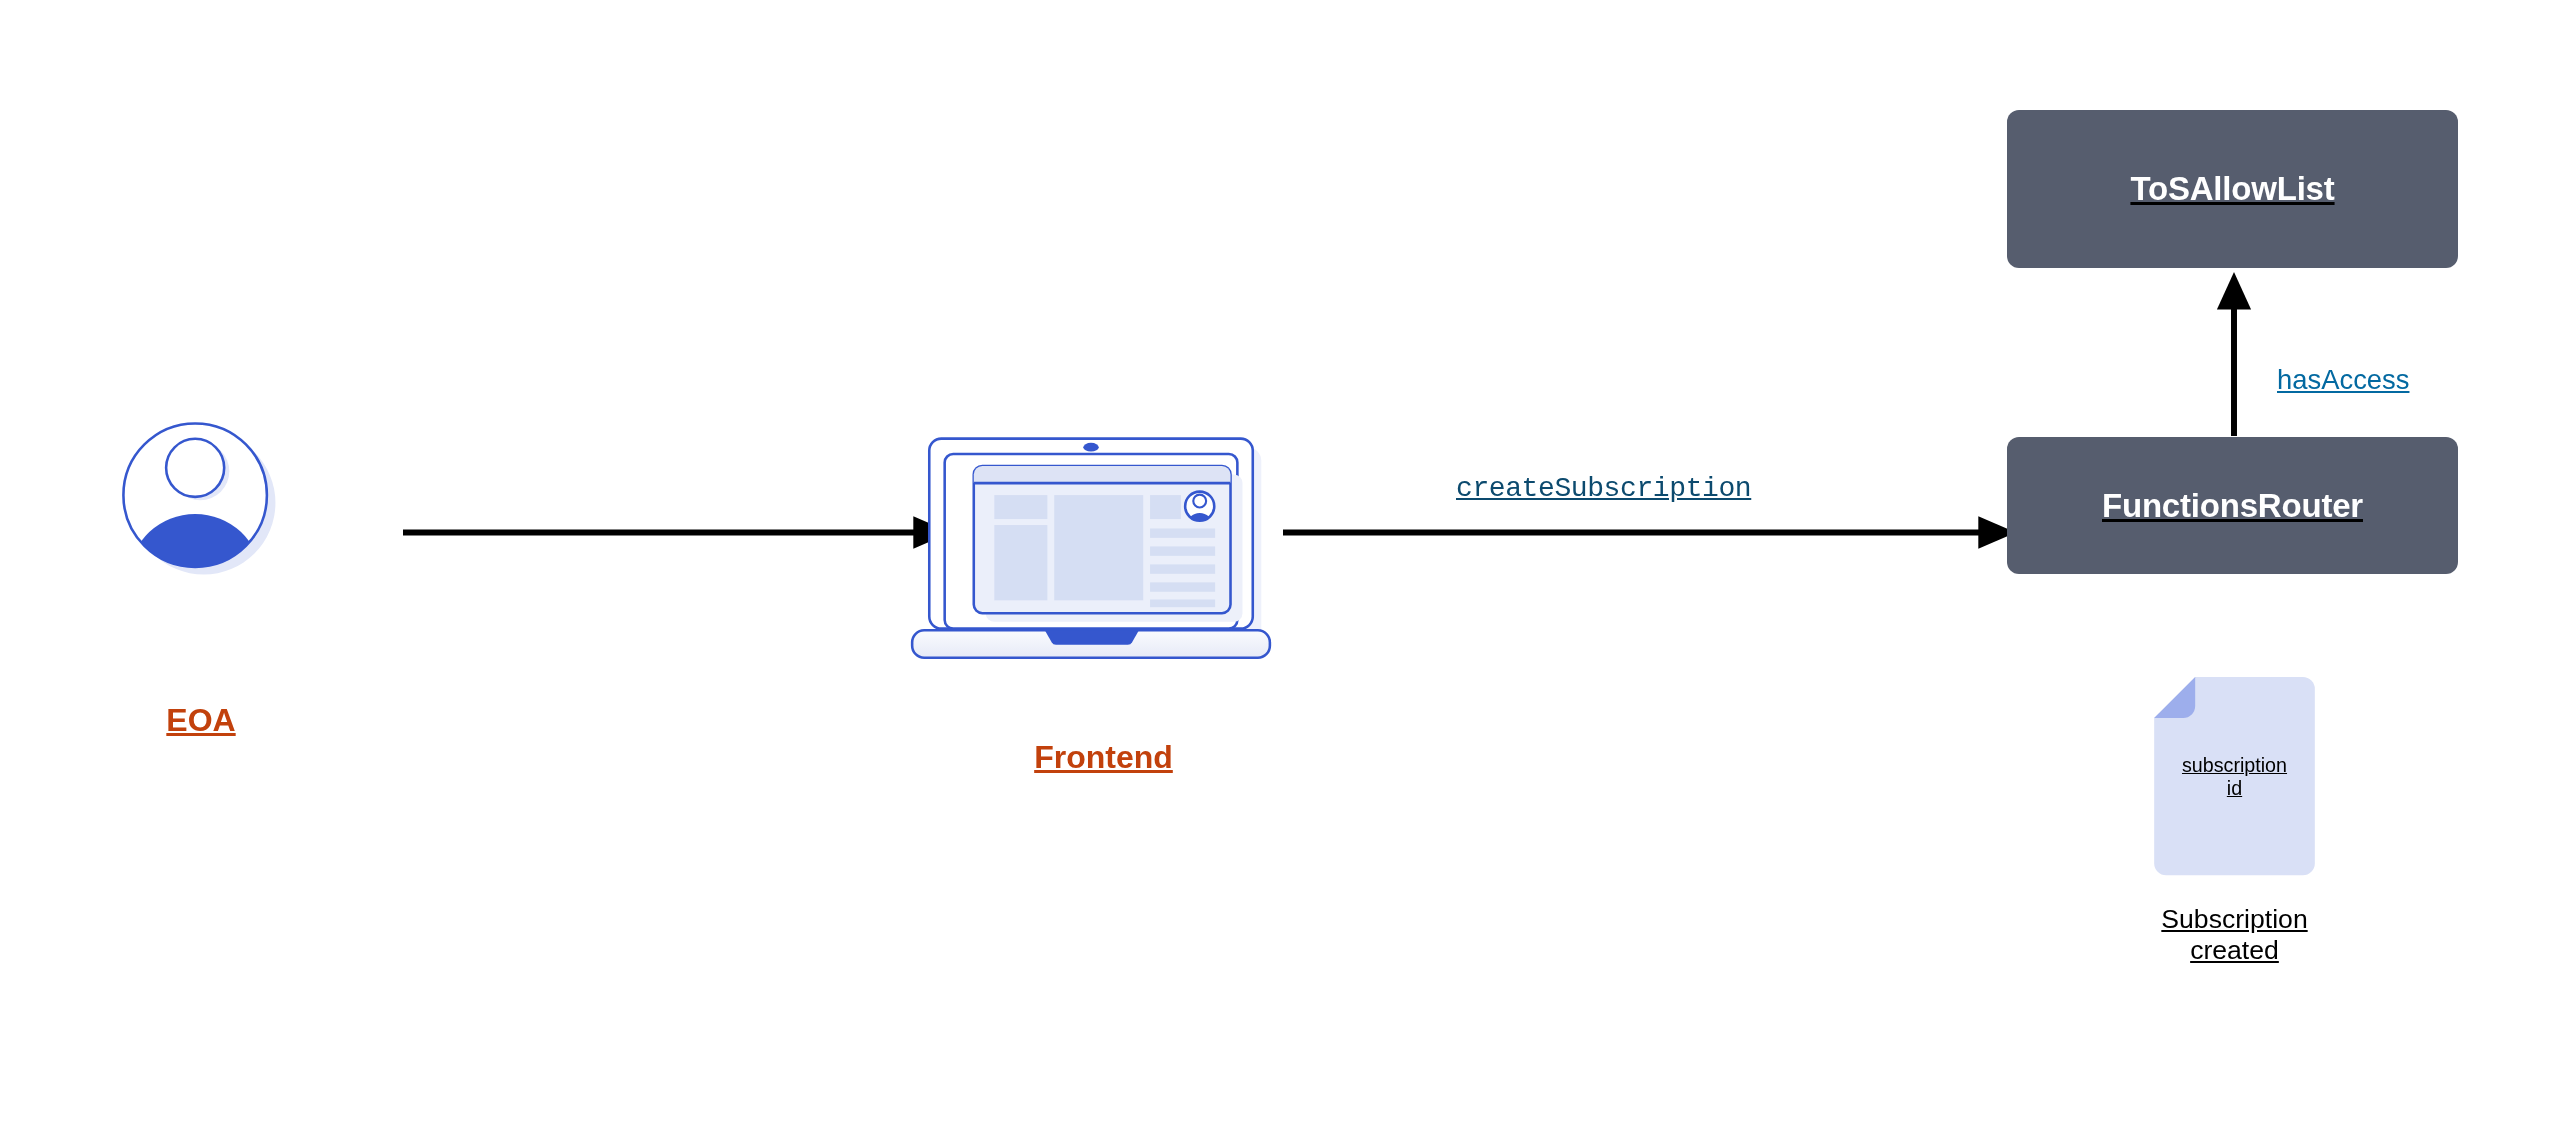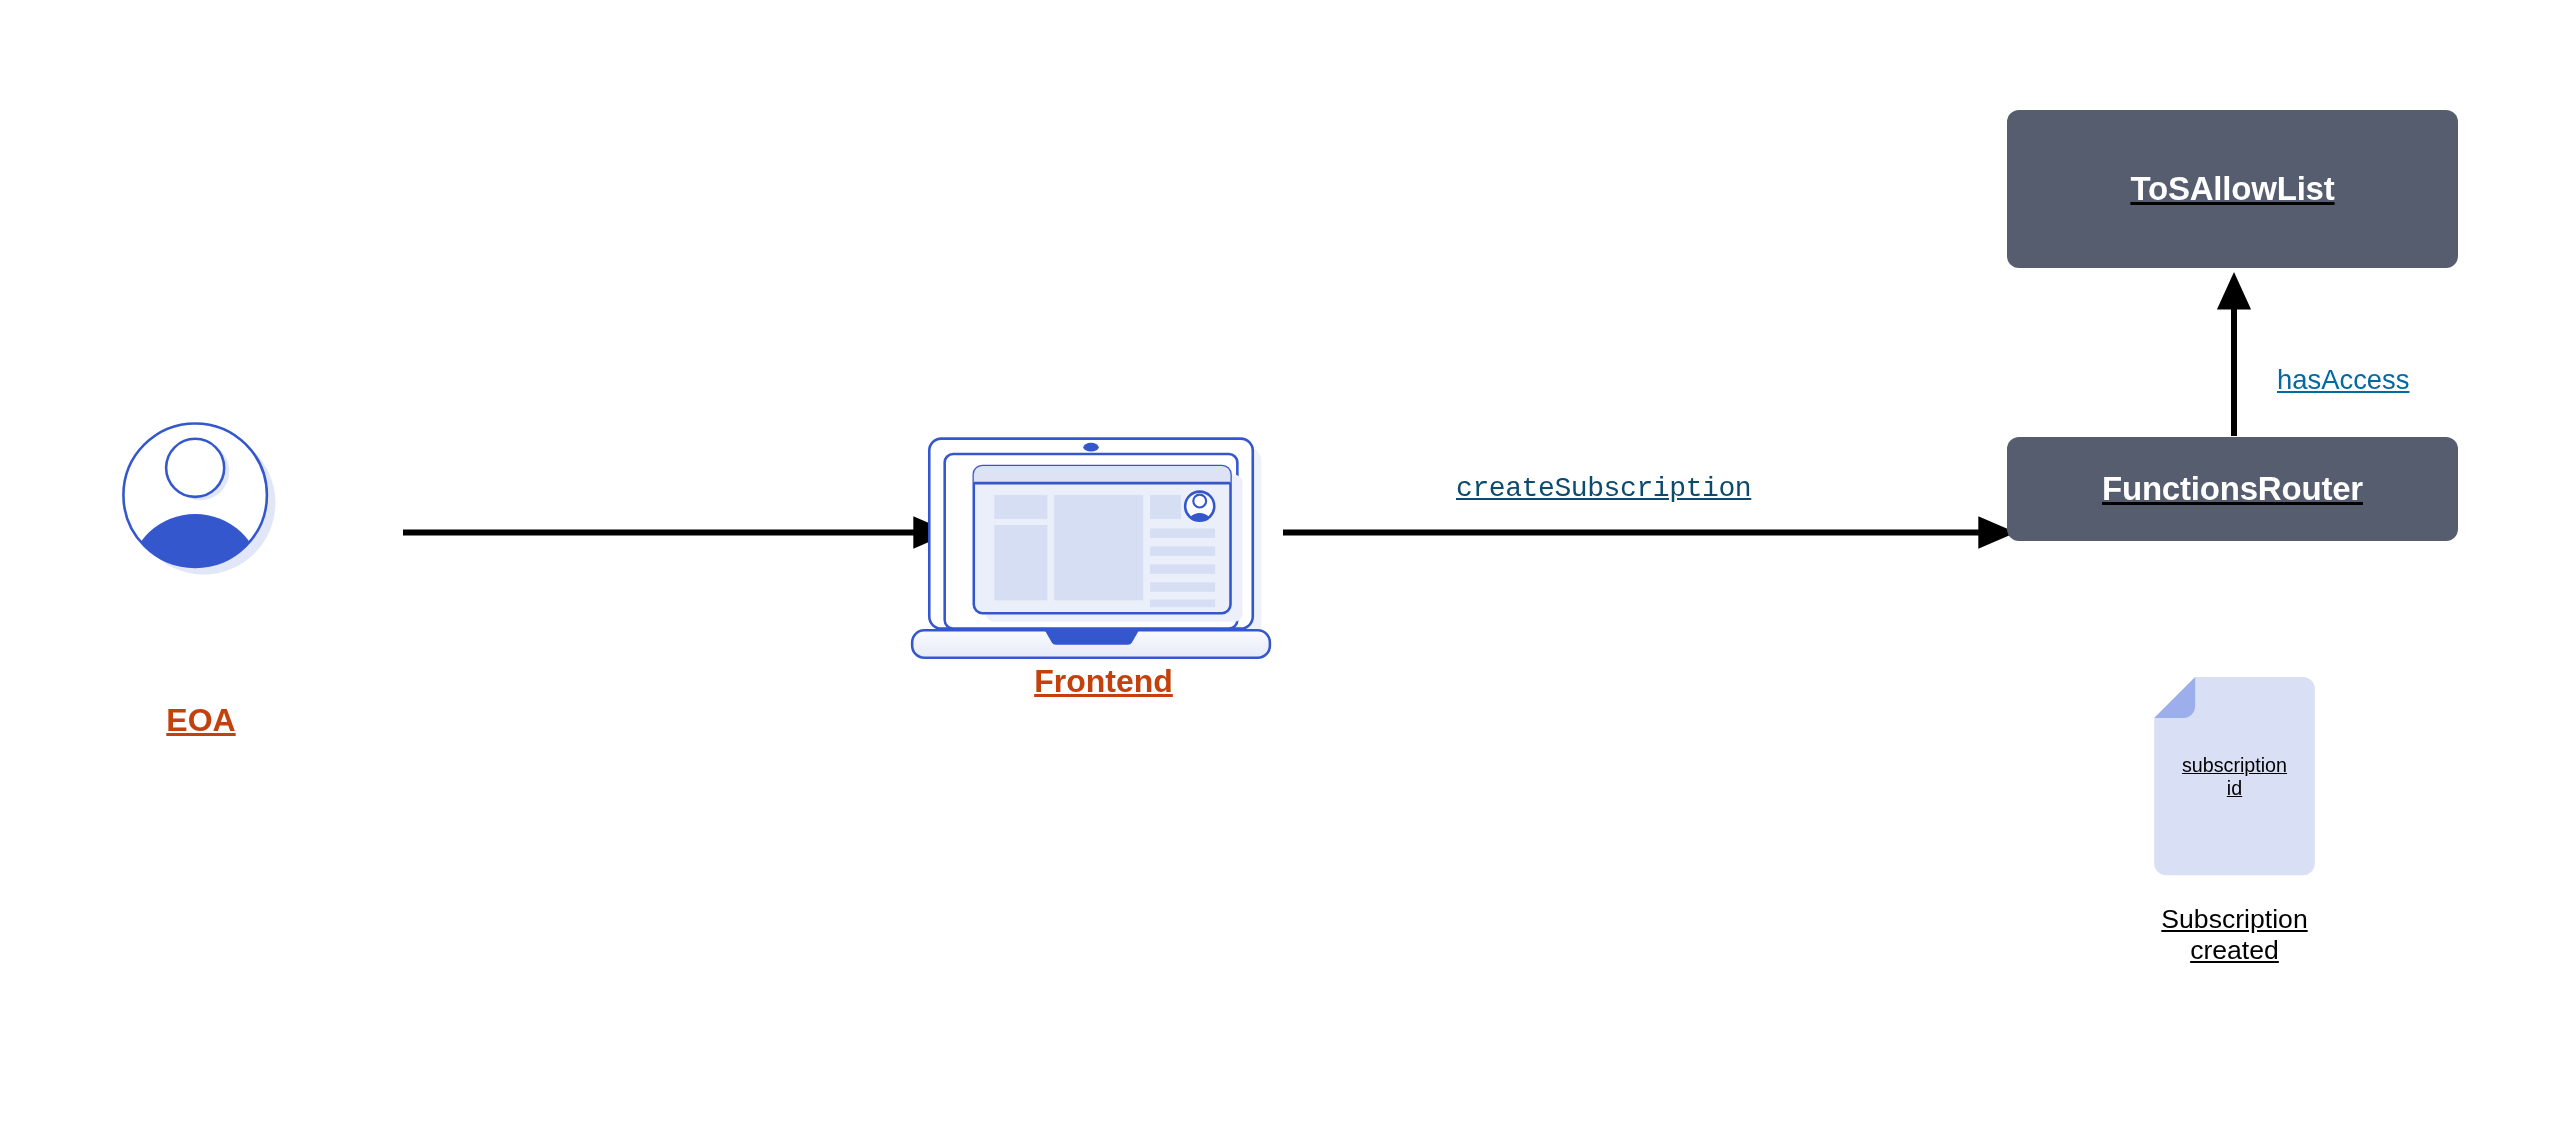--- a/index.html
+++ b/index.html
@@ -163,21 +163,21 @@
         <linearGradient id="baseGrad" x1="0" y1="0" x2="0" y2="1">
           <stop offset="0%" stop-color="#FAFBFE"></stop>
           <stop offset="100%" stop-color="#E6EAF7"></stop>
         </linearGradient>
       </defs>
       <path d="M6 236 h390 a14 14 0 0 1 14 14 v4 a14 14 0 0 1 -14 14 h-390 a14 14 0 0 1 -14 -14 v-4 a14 14 0 0 1 14 -14 z" fill="url(#baseGrad)" stroke="#3557CE" stroke-width="3"></path>
 
       <path d="M147 236 h110 l-8 14 a6 6 0 0 1 -5 3 h-84 a6 6 0 0 1 -5 -3 z" fill="#3557CE"></path>
     </svg>
   </div>
-  <div class="abs icon-caption" style="left:902px; top:663px; width:403px;">Frontend</div>
+  <div class="abs icon-caption" style="left:902px; top:739px; width:403px;">Frontend</div>
 
   <div class="abs" style="left:1283px; top:511px; width:733px; height:43px;">
     <svg width="733" height="43" viewBox="0 0 856 50" aria-hidden="true">
       <line x1="0" y1="25" x2="816" y2="25" stroke="#000000" stroke-width="7"></line>
       <polygon points="812,6 856,25 812,44" fill="#000000"></polygon>
     </svg>
   </div>
   <div class="abs edge-label-mono" style="left:1456px; top:473px;">createSubscription</div>
 
   <div class="abs node-box" style="left:2007px; top:110px; width:451px; height:158px;">
@@ -185,21 +185,21 @@
   </div>
 
   <div class="abs" style="left:2210px; top:272px; width:48px; height:164px;">
     <svg width="48" height="164" viewBox="0 0 56 192" aria-hidden="true">
       <line x1="28" y1="192" x2="28" y2="40" stroke="#000000" stroke-width="7"></line>
       <polygon points="8,44 28,0 48,44" fill="#000000"></polygon>
     </svg>
   </div>
   <div class="abs edge-label" style="left:2277px; top:364px;">hasAccess</div>
 
-  <div class="abs node-box" style="left:2007px; top:437px; width:451px; height:104px;">
+  <div class="abs node-box" style="left:2007px; top:437px; width:451px; height:137px;">
     <span class="node-box-label">FunctionsRouter</span>
   </div>
 
   <div class="abs" style="left:2154px; top:677px; width:161px; height:200px;">
     <svg width="161" height="200" viewBox="0 0 188 234" aria-hidden="true">
 
       <path d="M0 48 L48 0 H174 a14 14 0 0 1 14 14 V218 a14 14 0 0 1 -14 14 H14 a14 14 0 0 1 -14 -14 Z" fill="#D9E0F6"></path>
 
       <path d="M48 0 L48 34 a14 14 0 0 1 -14 14 H0 Z" fill="#9DAEEC"></path>
     </svg>

